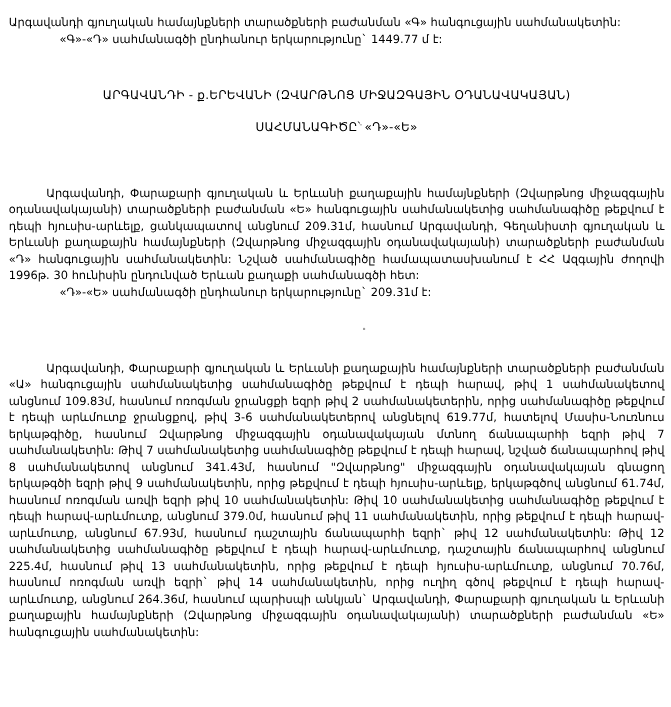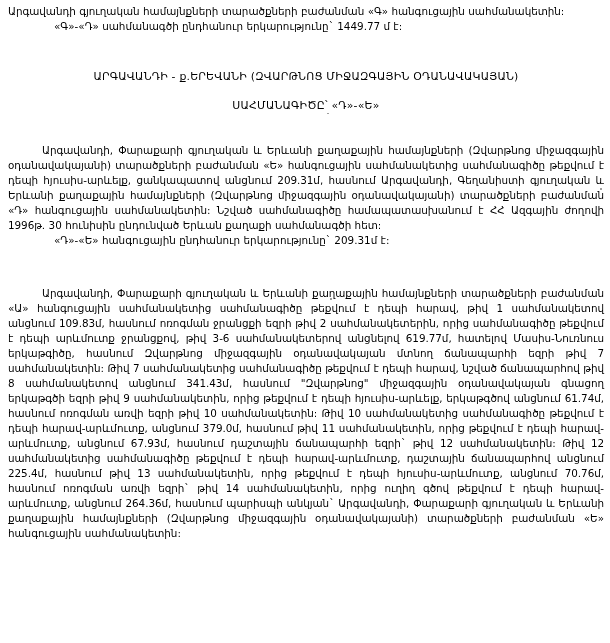--- a/index.html
+++ b/index.html
@@ -23,37 +23,38 @@
     background: #ffffff;
     padding: 0;
     box-sizing: border-box;
     
     filter: contrast(1.08);
   }
 
   .inner {
     position: absolute;
     left: 8px;
-    top: 4px;
+    top: 14px;
     width: 596px;
   }
 
   p.body-par {
     margin: 0 0 0 0;
     font-size: 10.4px;
     line-height: 15.0px;
     text-align: justify;
     text-justify: inter-word;
     letter-spacing: -0.05px;
     word-spacing: 0.2px;
     color: #050505;
   }
 
   p.indent {
     text-indent: 34px;
+    margin-top: 16px;
   }
 
   .tab-line {
     padding-left: 46px;
     font-size: 10.4px;
     line-height: 15.0px;
     margin: 0;
     color: #050505;
   }
 
@@ -96,21 +97,21 @@
 
     <div class="title-block">
       <h2 class="section-title">ԱՐԳԱՎԱՆԴԻ - ք.ԵՐԵՎԱՆԻ  (ԶՎԱՐԹՆՈՑ ՄԻՋԱԶԳԱՅԻՆ ՕԴԱՆԱՎԱԿԱՅԱՆ)</h2>
       <h2 class="section-title">ՍԱՀՄԱՆԱԳԻԾԸ՝ «Դ»-«Ե»</h2>
     </div>
 
     <div class="spacer-md"></div>
 
     <p class="body-par indent">Արգավանդի, Փարաքարի գյուղական և Երևանի քաղաքային համայնքների (Զվարթնոց միջազգային օդանավակայանի) տարածքների բաժանման «Ե» հանգուցային սահմանակետից սահմանագիծը թեքվում է դեպի հյուսիս-արևելք, ցանկապատով անցնում 209.31մ, հասնում Արգավանդի, Գեղանիստի գյուղական և Երևանի քաղաքային համայնքների (Զվարթնոց միջազգային օդանավակայանի) տարածքների բաժանման «Դ» հանգուցային սահմանակետին: Նշված սահմանագիծը համապատասխանում է ՀՀ Ազգային ժողովի 1996թ. 30 հունիսին ընդունված Երևան քաղաքի սահմանագծի հետ:</p>
 
-    <p class="tab-line">«Դ»-«Ե» հանգուցային ընդհանուր երկարությունը` 209.31մ է:</p>
+    <p class="tab-line">«Դ»-«Ե» սահմանագծի ընդհանուր երկարությունը` 209.31մ է:</p>
 
     <div class="spacer-lg"></div>
 
 
     <div class="spacer-md"></div>
 
     <p class="body-par indent">Արգավանդի, Փարաքարի գյուղական և Երևանի քաղաքային համայնքների տարածքների բաժանման «Ա» հանգուցային սահմանակետից սահմանագիծը թեքվում է դեպի հարավ, թիվ 1 սահմանակետով անցնում 109.83մ, հասնում ոռոգման ջրանցքի եզրի թիվ 2 սահմանակետերին, որից սահմանագիծը թեքվում է դեպի արևմուտք ջրանցքով, թիվ 3-6 սահմանակետերով անցնելով 619.77մ, հատելով Մասիս-Նուռնուս երկաթգիծը, հասնում Զվարթնոց միջազգային օդանավակայան մտնող ճանապարհի եզրի թիվ 7 սահմանակետին: Թիվ 7 սահմանակետից սահմանագիծը թեքվում է դեպի հարավ, նշված ճանապարհով թիվ 8 սահմանակետով անցնում 341.43մ, հասնում "Զվարթնոց" միջազգային օդանավակայան գնացող երկաթգծի եզրի թիվ 9 սահմանակետին, որից թեքվում է դեպի հյուսիս-արևելք, երկաթգծով անցնում 61.74մ, հասնում ոռոգման առվի եզրի թիվ 10 սահմանակետին: Թիվ 10 սահմանակետից սահմանագիծը  թեքվում է դեպի հարավ-արևմուտք, անցնում 379.0մ, հասնում թիվ 11 սահմանակետին, որից թեքվում է դեպի հարավ-արևմուտք, անցնում 67.93մ, հասնում դաշտային ճանապարհի եզրի` թիվ 12 սահմանակետին: Թիվ 12 սահմանակետից սահմանագիծը թեքվում է դեպի հարավ-արևմուտք, դաշտային ճանապարհով անցնում 225.4մ, հասնում թիվ 13 սահմանակետին, որից թեքվում է դեպի հյուսիս-արևմուտք, անցնում 70.76մ, հասնում ոռոգման առվի եզրի` թիվ 14 սահմանակետին, որից ուղիղ գծով թեքվում է դեպի հարավ-արևմուտք, անցնում 264.36մ, հասնում պարիսպի անկյան` Արգավանդի, Փարաքարի գյուղական և Երևանի քաղաքային համայնքների (Զվարթնոց միջազգային օդանավակայանի) տարածքների բաժանման «Ե» հանգուցային սահմանակետին:</p>
 
 
   </div>

